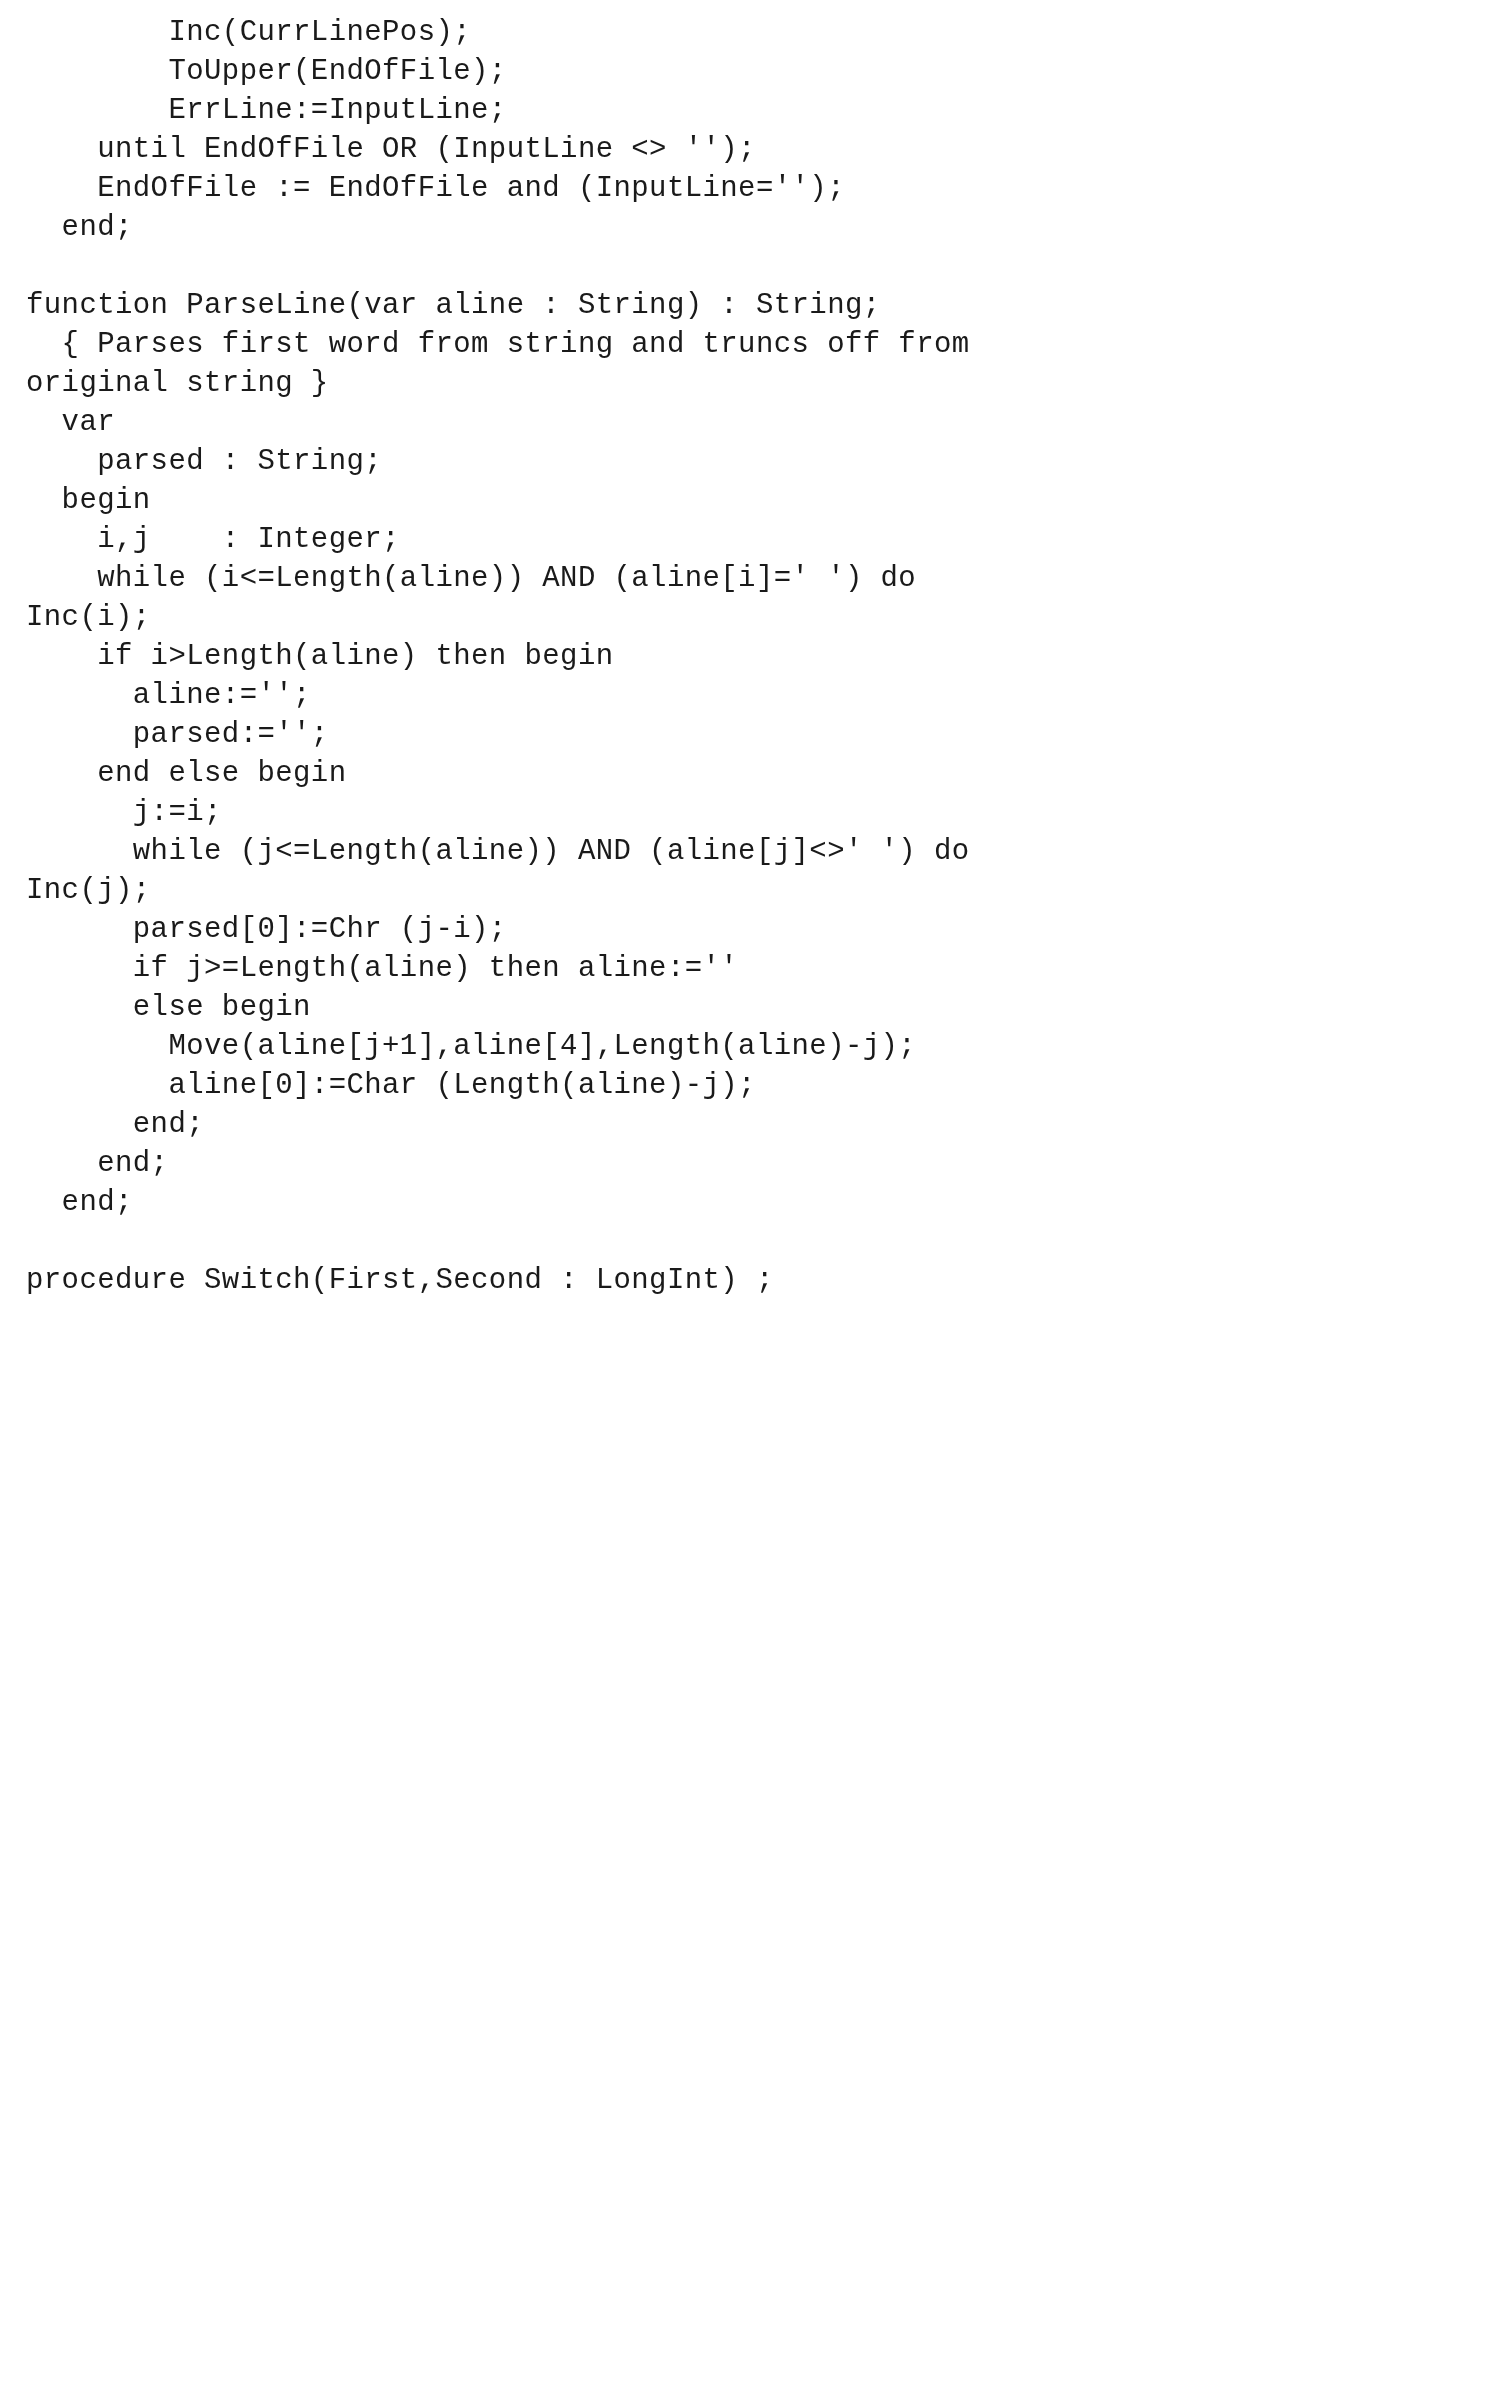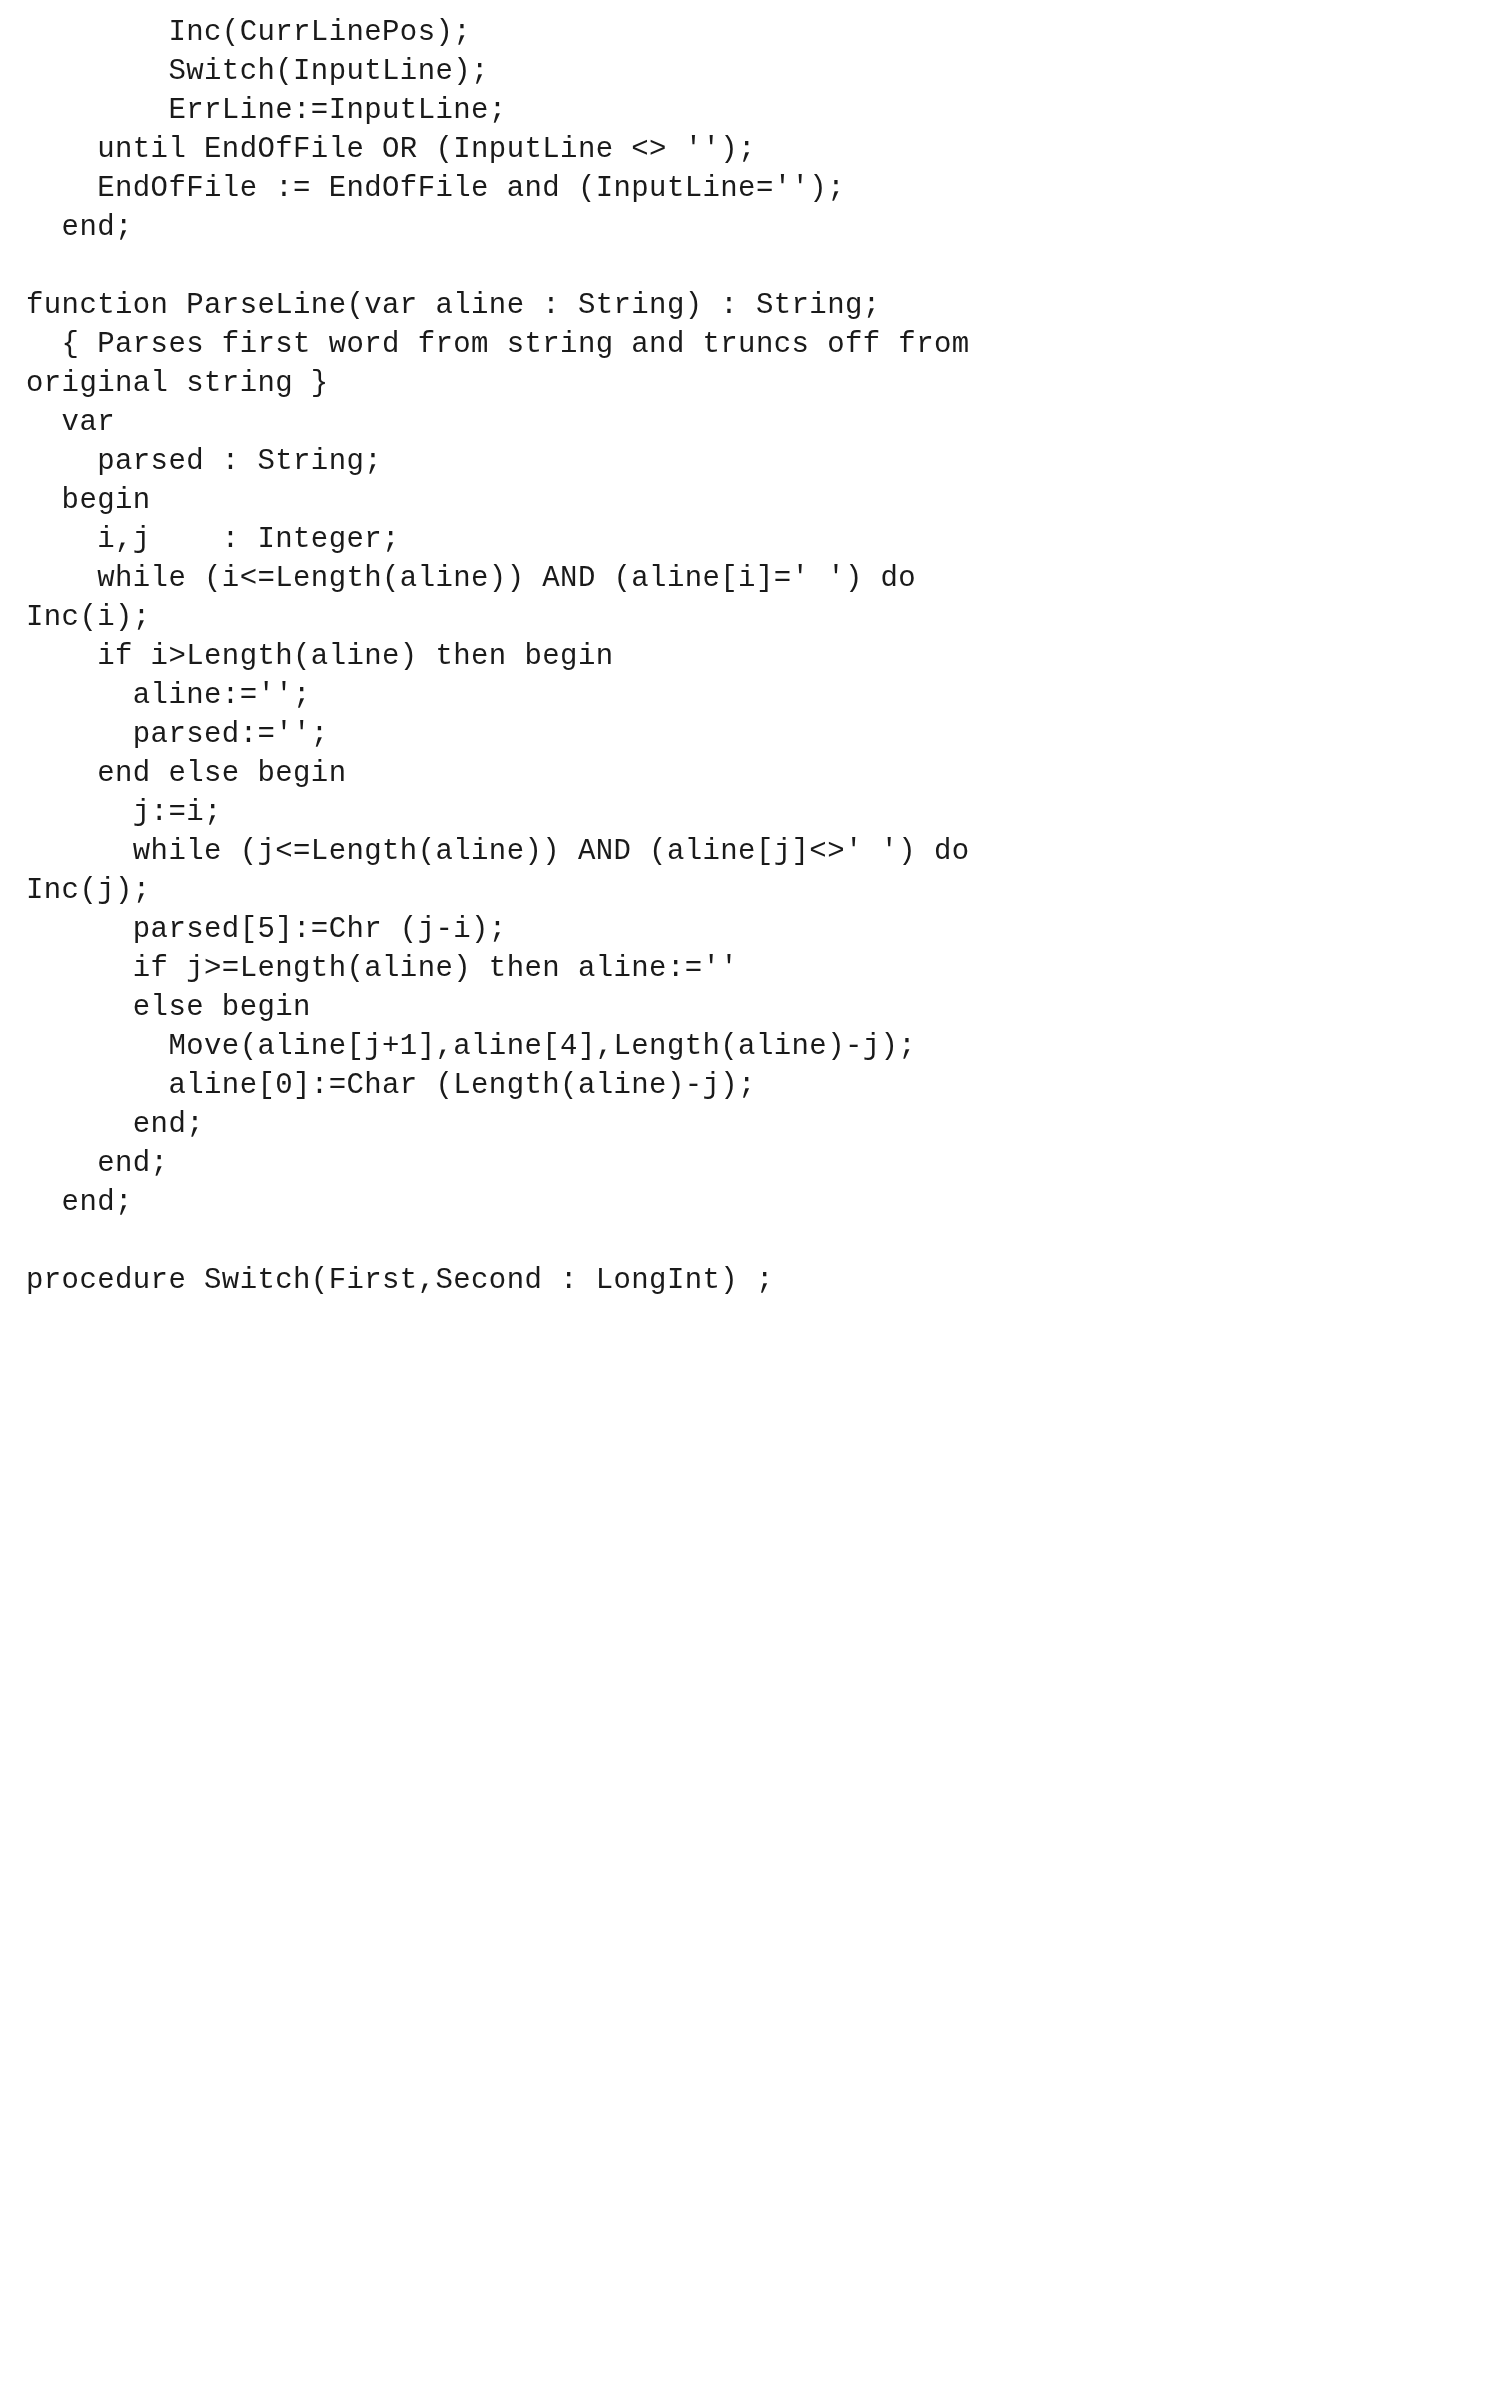--- a/index.html
+++ b/index.html
@@ -38,21 +38,21 @@
   .code-line.blank {
     height: 39px;
   }
 </style>
 </head>
 <body>
 
 <div class="page">
   <div class="code-block" id="code-listing">
       <div class="code-line">        Inc(CurrLinePos);</div>
-      <div class="code-line">        Switch(InputLine);</div>
+      <div class="code-line">        ToUpper(EndOfFile);</div>
       <div class="code-line">        ErrLine:=InputLine;</div>
       <div class="code-line">    until EndOfFile OR (InputLine &lt;&gt; '');</div>
       <div class="code-line">    EndOfFile := EndOfFile and (InputLine='');</div>
       <div class="code-line">  end;</div>
       <div class="code-line blank"></div>
       <div class="code-line">function ParseLine(var aline : String) : String;</div>
       <div class="code-line">  { Parses first word from string and truncs off from</div>
       <div class="code-line">original string }</div>
       <div class="code-line">  var</div>
       <div class="code-line">    parsed : String;</div>
@@ -60,21 +60,21 @@
       <div class="code-line">    i,j    : Integer;</div>
       <div class="code-line">    while (i&lt;=Length(aline)) AND (aline[i]=' ') do</div>
       <div class="code-line">Inc(i);</div>
       <div class="code-line">    if i&gt;Length(aline) then begin</div>
       <div class="code-line">      aline:='';</div>
       <div class="code-line">      parsed:='';</div>
       <div class="code-line">    end else begin</div>
       <div class="code-line">      j:=i;</div>
       <div class="code-line">      while (j&lt;=Length(aline)) AND (aline[j]&lt;&gt;' ') do</div>
       <div class="code-line">Inc(j);</div>
-      <div class="code-line">      parsed[5]:=Chr (j-i);</div>
+      <div class="code-line">      parsed[0]:=Chr (j-i);</div>
       <div class="code-line">      if j&gt;=Length(aline) then aline:=''</div>
       <div class="code-line">      else begin</div>
       <div class="code-line">        Move(aline[j+1],aline[4],Length(aline)-j);</div>
       <div class="code-line">        aline[0]:=Char (Length(aline)-j);</div>
       <div class="code-line">      end;</div>
       <div class="code-line">    end;</div>
       <div class="code-line">  end;</div>
       <div class="code-line blank"></div>
       <div class="code-line">procedure Switch(First,Second : LongInt) ;</div>
     </div>

